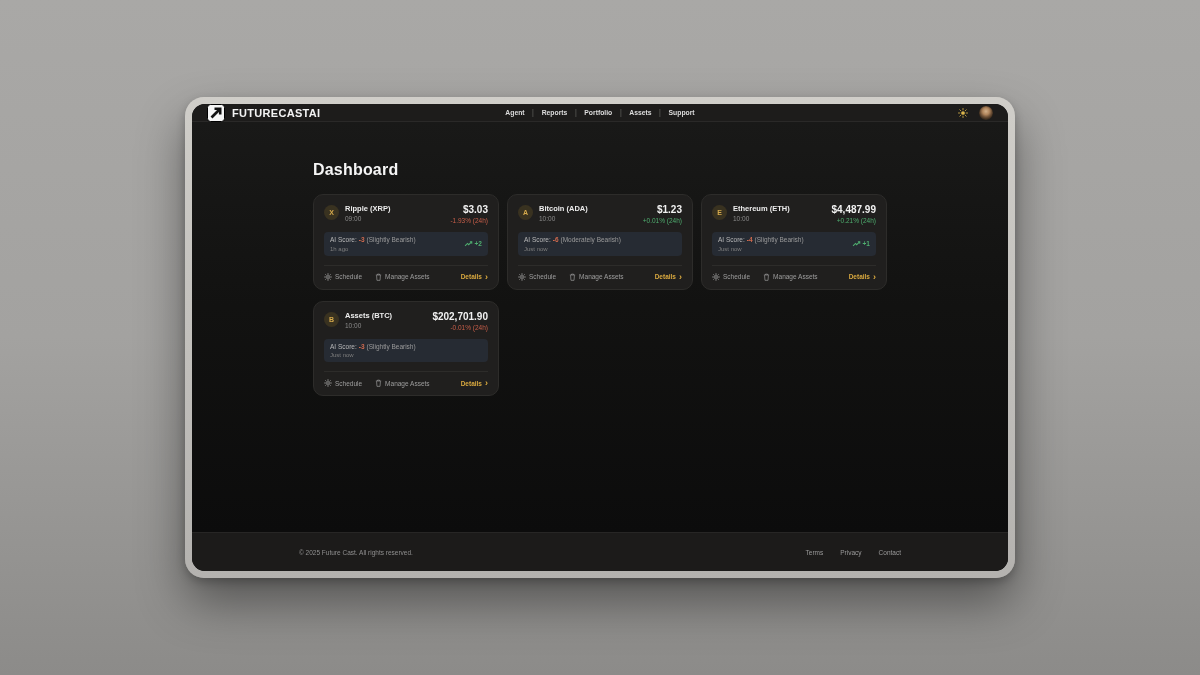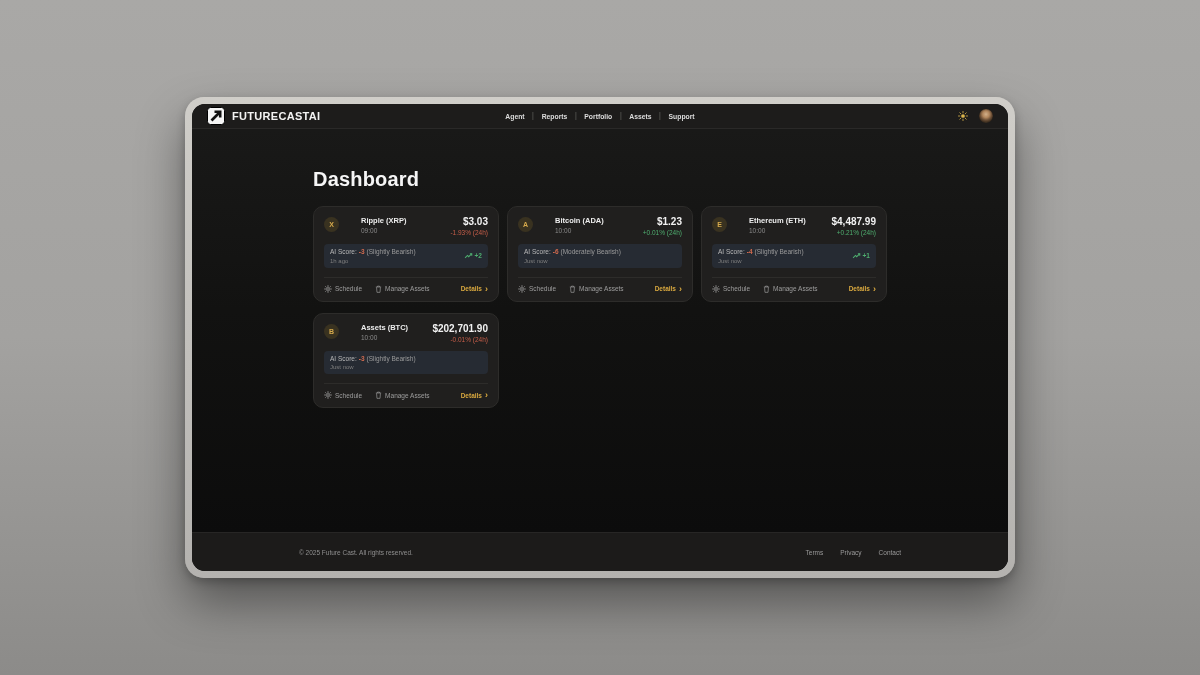--- a/index.html
+++ b/index.html
@@ -14,53 +14,53 @@
     border-radius:19px;
     background: linear-gradient(180deg, #d0cec9 0%, #b4b2af 100%);
     box-shadow: 0 24px 48px rgba(0,0,0,.42), 0 4px 10px rgba(0,0,0,.22);
   }
   .app {
     position:absolute; inset:7px; border-radius:13px; overflow:hidden;
     background:#121212; display:flex; flex-direction:column;
   }
   
   .app-header {
-    position:relative; flex:none; height:25px; background:#1d1c1b;
+    position:relative; flex:none; height:18px; background:#1d1c1b;
     border-bottom:1px solid #2a2928; display:flex; align-items:center; padding:0 15px;text-align:center;
   }
   .brand { display:flex; align-items:center; gap:7px; }
   .brand-name { color:#f3f3f3; font-weight:bold; font-size:11px; letter-spacing:.3px; }
   .nav {
     position:absolute; left:50%; top:0; height:100%; transform:translateX(-50%);
     display:flex; align-items:center; gap:8px;
   }
   .nav-item { color:#dddddd; font-size:6.8px; font-weight:600; cursor:pointer; white-space:nowrap; }
   .nav-sep { width:1px; height:8px; background:#4a4a48; }
   .header-right { margin-left:auto; display:flex; align-items:center; gap:11px; }
   .icon-btn { background:none; border:none; padding:0; display:flex; cursor:pointer; color:#dab54c; }
   .avatar {
     width:14px; height:14px; border-radius:50%; cursor:pointer;
     background: radial-gradient(circle at 50% 38%, #d2b08a 0%, #b0855c 30%, #6b4f36 52%, #463423 68%, #30302e 100%);
     box-shadow: inset 0 0 1px rgba(0,0,0,.6);
   }
   
   .app-main { flex:1; background: linear-gradient(180deg, #191918 0%, #121211 45%, #0c0c0c 100%); }
   .container { width:574px; margin:0 auto; padding-top:39px; }
-  .page-title { font-size:20px; font-weight:bold; color:#f6f6f6; letter-spacing:.2px; }
+  .page-title { font-size:16px; font-weight:bold; color:#f6f6f6; letter-spacing:.2px; }
   .page-subtitle { margin-top:4px; font-size:7.5px; color:#9c9c9c; }
   .cards { margin-top:15px; display:grid; grid-template-columns:repeat(3,1fr); gap:11px 8px; }
   
   .card { background:#201f1e; border:1px solid #2d2c2a; border-radius:10px; padding:9px 10px 8px; }
   .card-head { display:flex; align-items:flex-start; }
   .coin {
     flex:none; width:15px; height:15px; border-radius:50%; margin-top:1px;
     background:#393220; color:#d6aa4c; font-size:7px; font-weight:bold;
     display:flex; align-items:center; justify-content:center;
   }
-  .head-text { margin-left:22px; }
+  .head-text { margin-left:6px; }
   .asset-name { font-size:7.5px; font-weight:bold; color:#ededed; }
   .asset-time { font-size:6.5px; color:#8b8b8b; margin-top:2px; }
   .head-right { margin-left:auto; text-align:right; }
   .asset-price { font-size:10px; font-weight:bold; color:#f1f1f1; }
   .asset-change { font-size:6.5px; margin-top:2px; }
   .asset-change.down { color:#c75e49; }
   .asset-change.up { color:#4fae6f; }
   .score-box {
     margin-top:8px; background:#262b33; border-radius:4px; padding:4px 6px;
     display:flex; align-items:center; justify-content:space-between; min-height:18px;

